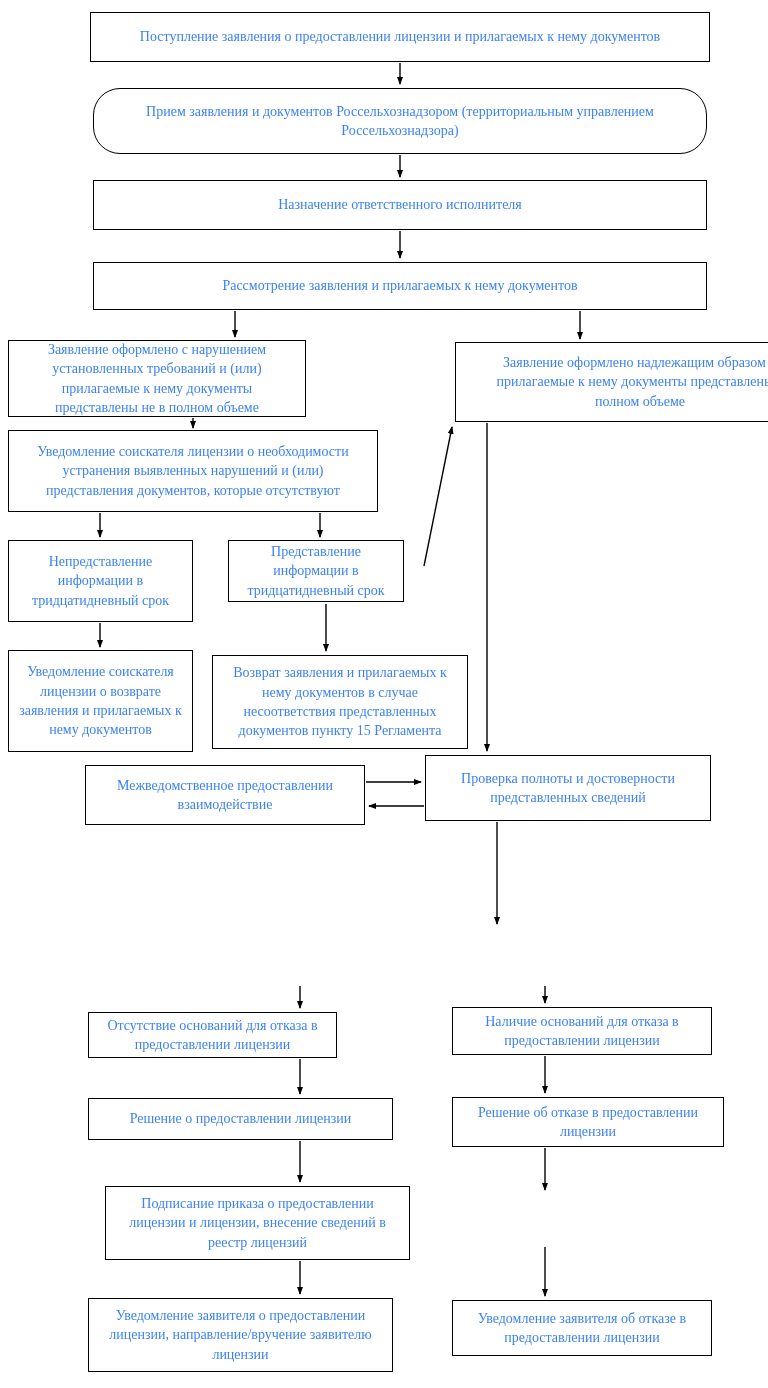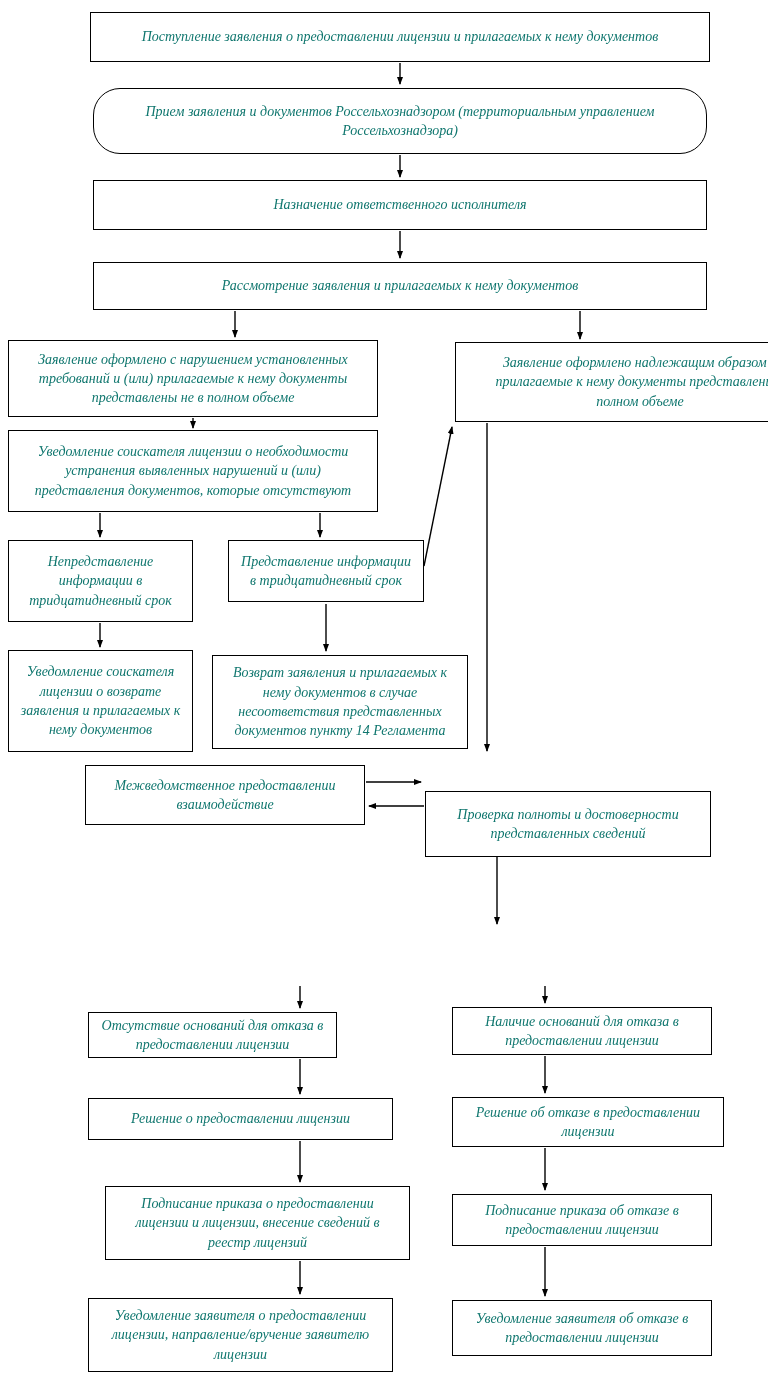--- a/index.html
+++ b/index.html
@@ -20,22 +20,21 @@
     position: absolute;
     border: 1px solid #000000;
     background: #ffffff;
     display: flex;
     align-items: center;
     justify-content: center;
     text-align: center;
     font-size: 14px;
     line-height: 1.38;
     padding: 4px 10px;
-    color: #0f766e;
-    font-style: italic;
+    color: #3b82f6;
   }
   svg.arrows {
     position: absolute;
     left: 0; top: 0;
     width: 768px; height: 1388px;
     pointer-events: none;
   }
   svg.arrows line {
     stroke: #000000;
     stroke-width: 1.4;
@@ -74,31 +73,30 @@
     <line x1="300" y1="1141" x2="300" y2="1182" marker-end="url(#ah)"></line>
     <line x1="545" y1="1148" x2="545" y2="1190" marker-end="url(#ah)"></line>
     <line x1="300" y1="1261" x2="300" y2="1294" marker-end="url(#ah)"></line>
     <line x1="545" y1="1247" x2="545" y2="1296" marker-end="url(#ah)"></line>
   </svg>
 
   <div class="box" style="left:90px;  top:12px;   width:620px; height:50px;">Поступление заявления о предоставлении лицензии и прилагаемых к нему документов</div>
   <div class="box" style="left:93px;  top:88px;   width:614px; height:66px;border-radius:27px;">Прием заявления и документов Россельхознадзором (территориальным управлением Россельхознадзора)</div>
   <div class="box" style="left:93px;  top:180px;  width:614px; height:50px;">Назначение ответственного исполнителя</div>
   <div class="box" style="left:93px;  top:262px;  width:614px; height:48px;">Рассмотрение заявления и прилагаемых к нему документов</div>
-  <div class="box" style="left:8px;   top:340px;  width:370px; height:77px;">Заявление оформлено с нарушением установленных требований и (или) прилагаемые к нему документы представлены не в полном объеме</div>
+  <div class="box" style="left:8px;   top:340px;  width:298px; height:77px;">Заявление оформлено с нарушением установленных требований и (или) прилагаемые к нему документы представлены не в полном объеме</div>
   <div class="box" style="left:455px; top:342px;  width:352px; height:80px;padding-left:28px;">Заявление оформлено надлежащим образом и прилагаемые к нему документы представлены в полном объеме</div>
   <div class="box" style="left:8px;   top:430px;  width:370px; height:82px;">Уведомление соискателя лицензии о необходимости устранения выявленных нарушений и (или) представления документов, которые отсутствуют</div>
   <div class="box" style="left:8px;   top:540px;  width:185px; height:82px;">Непредставление информации в тридцатидневный срок</div>
-  <div class="box" style="left:228px; top:540px;  width:196px; height:62px;">Представление информации в тридцатидневный срок</div>
+  <div class="box" style="left:228px; top:540px;  width:176px; height:62px;">Представление информации в тридцатидневный срок</div>
   <div class="box" style="left:8px;   top:650px;  width:185px; height:102px;">Уведомление соискателя лицензии о возврате заявления и прилагаемых к нему документов</div>
-  <div class="box" style="left:212px; top:655px;  width:256px; height:94px;">Возврат заявления и прилагаемых к нему документов в случае несоответствия представленных документов пункту 14 Регламента</div>
+  <div class="box" style="left:212px; top:655px;  width:256px; height:94px;">Возврат заявления и прилагаемых к нему документов в случае несоответствия представленных документов пункту 15 Регламента</div>
   <div class="box" style="left:85px;  top:765px;  width:280px; height:60px;">Межведомственное предоставлении взаимодействие</div>
-  <div class="box" style="left:425px; top:755px;  width:286px; height:66px;margin-top:36px;">Проверка полноты и достоверности представленных сведений</div>
+  <div class="box" style="left:425px; top:755px;  width:286px; height:66px;">Проверка полноты и достоверности представленных сведений</div>
   <div class="box" style="left:88px;  top:1012px; width:249px; height:46px;">Отсутствие оснований для отказа в предоставлении лицензии</div>
   <div class="box" style="left:452px; top:1007px; width:260px; height:48px;">Наличие оснований для отказа в предоставлении лицензии</div>
   <div class="box" style="left:88px;  top:1098px; width:305px; height:42px;">Решение о предоставлении лицензии</div>
   <div class="box" style="left:452px; top:1097px; width:272px; height:50px;">Решение об отказе в предоставлении лицензии</div>
   <div class="box" style="left:88px;  top:1186px; width:305px; height:74px;margin-left:17px;">Подписание приказа о предоставлении лицензии и лицензии, внесение сведений в реестр лицензий</div>
-  <div class="box" style="left:452px; top:1194px; width:260px; height:52px;">Подписание приказа об отказе в предоставлении лицензии</div>
   <div class="box" style="left:88px;  top:1298px; width:305px; height:74px;">Уведомление заявителя о предоставлении лицензии, направление/вручение заявителю лицензии</div>
   <div class="box" style="left:452px; top:1300px; width:260px; height:56px;">Уведомление заявителя об отказе в предоставлении лицензии</div>
 
 </div>
 
 </body></html>

